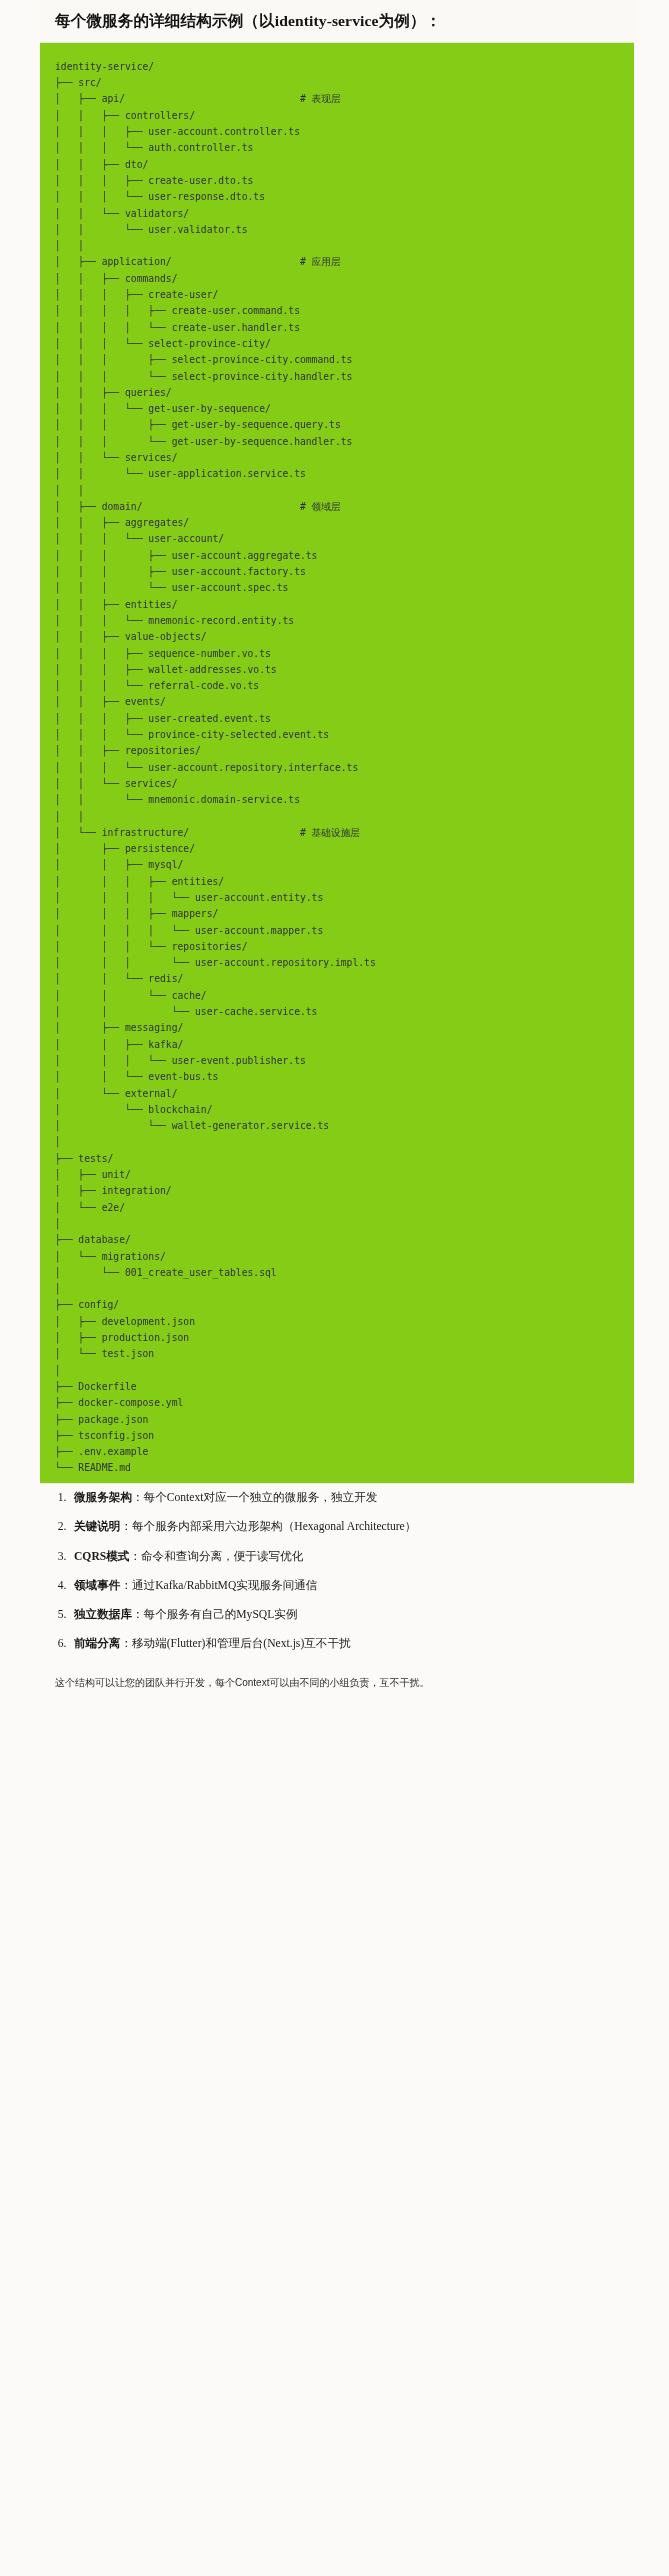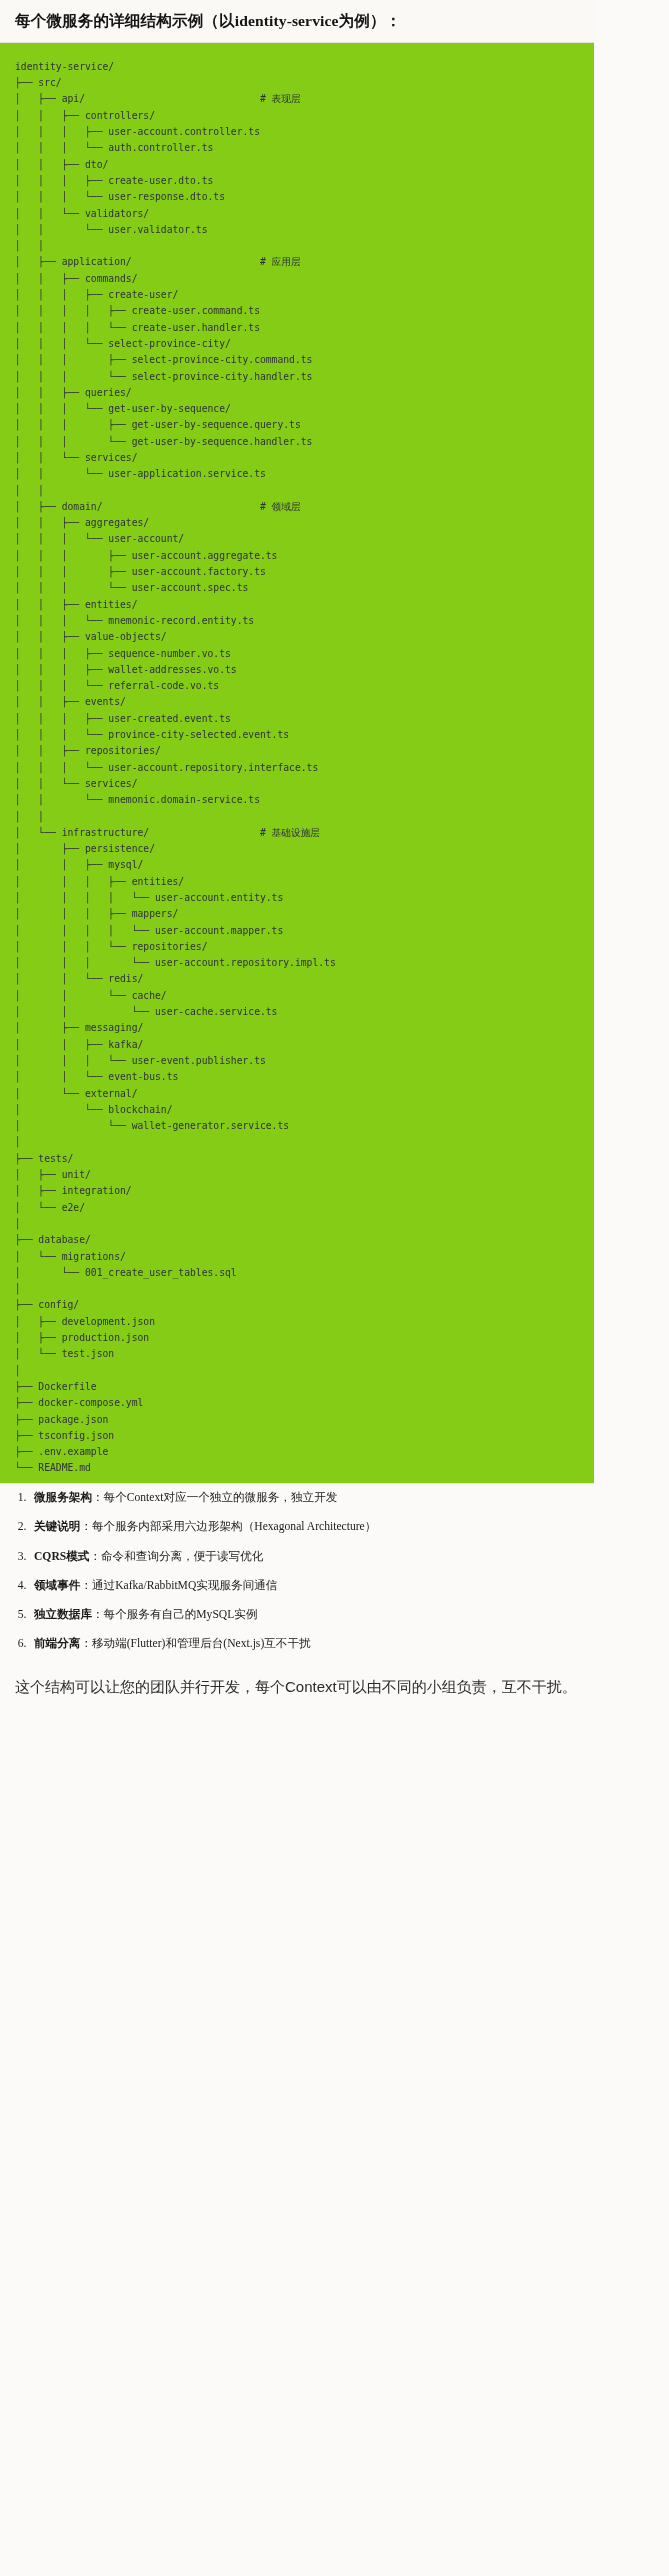--- a/index.html
+++ b/index.html
@@ -11,20 +11,21 @@
     width: 669px;
     font-family: "Liberation Sans", sans-serif;
     color: #1f1f1f;
     -webkit-font-smoothing: antialiased;
   }
   .page {
     width: 594px;
     box-sizing: border-box;
     background: #fbfaf8;
     padding: 0;
+    margin-left: 40px;
   }
   .title-bar {
     padding: 11.3px 15px 10px 15px;
     border-bottom: 0.6px solid #e6e3dd;
     background: #faf9f6;
   }
   .title-bar h1 {
     margin: 0;
     font-family: "Liberation Serif", serif;
     font-size: 15.6px;
@@ -91,21 +92,21 @@
   ol.notes-list li .ntext {
     font-weight: normal;
   }
   .closing {
     padding: 6.3px 15px 13.8px 15px;
     background: #fbfaf8;
   }
   .closing p {
     margin: 0;
     font-family: "Liberation Sans", sans-serif;
-    font-size: 15px;
+    font-size: 10px;
     line-height: 1.6;
     color: #2b2b2b;
   }
 </style>
 </head>
 <body>
 
 <div class="page">
 
   <div class="title-bar">

